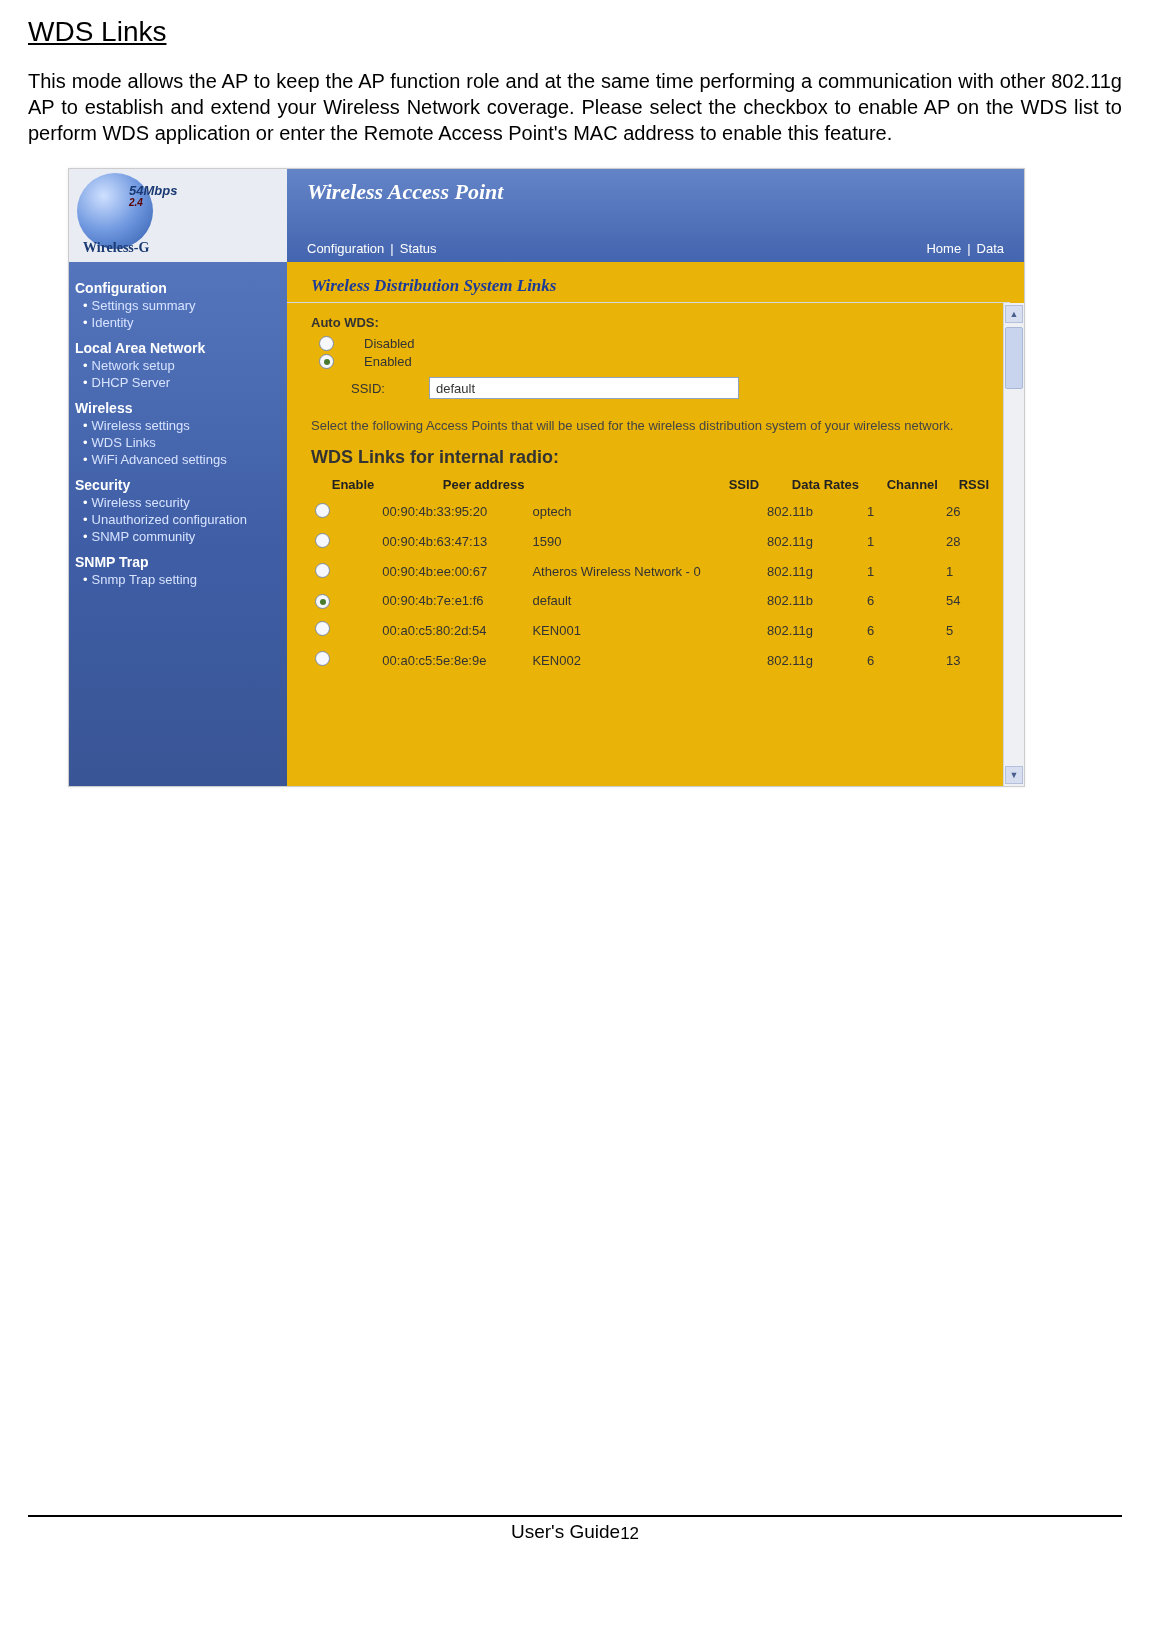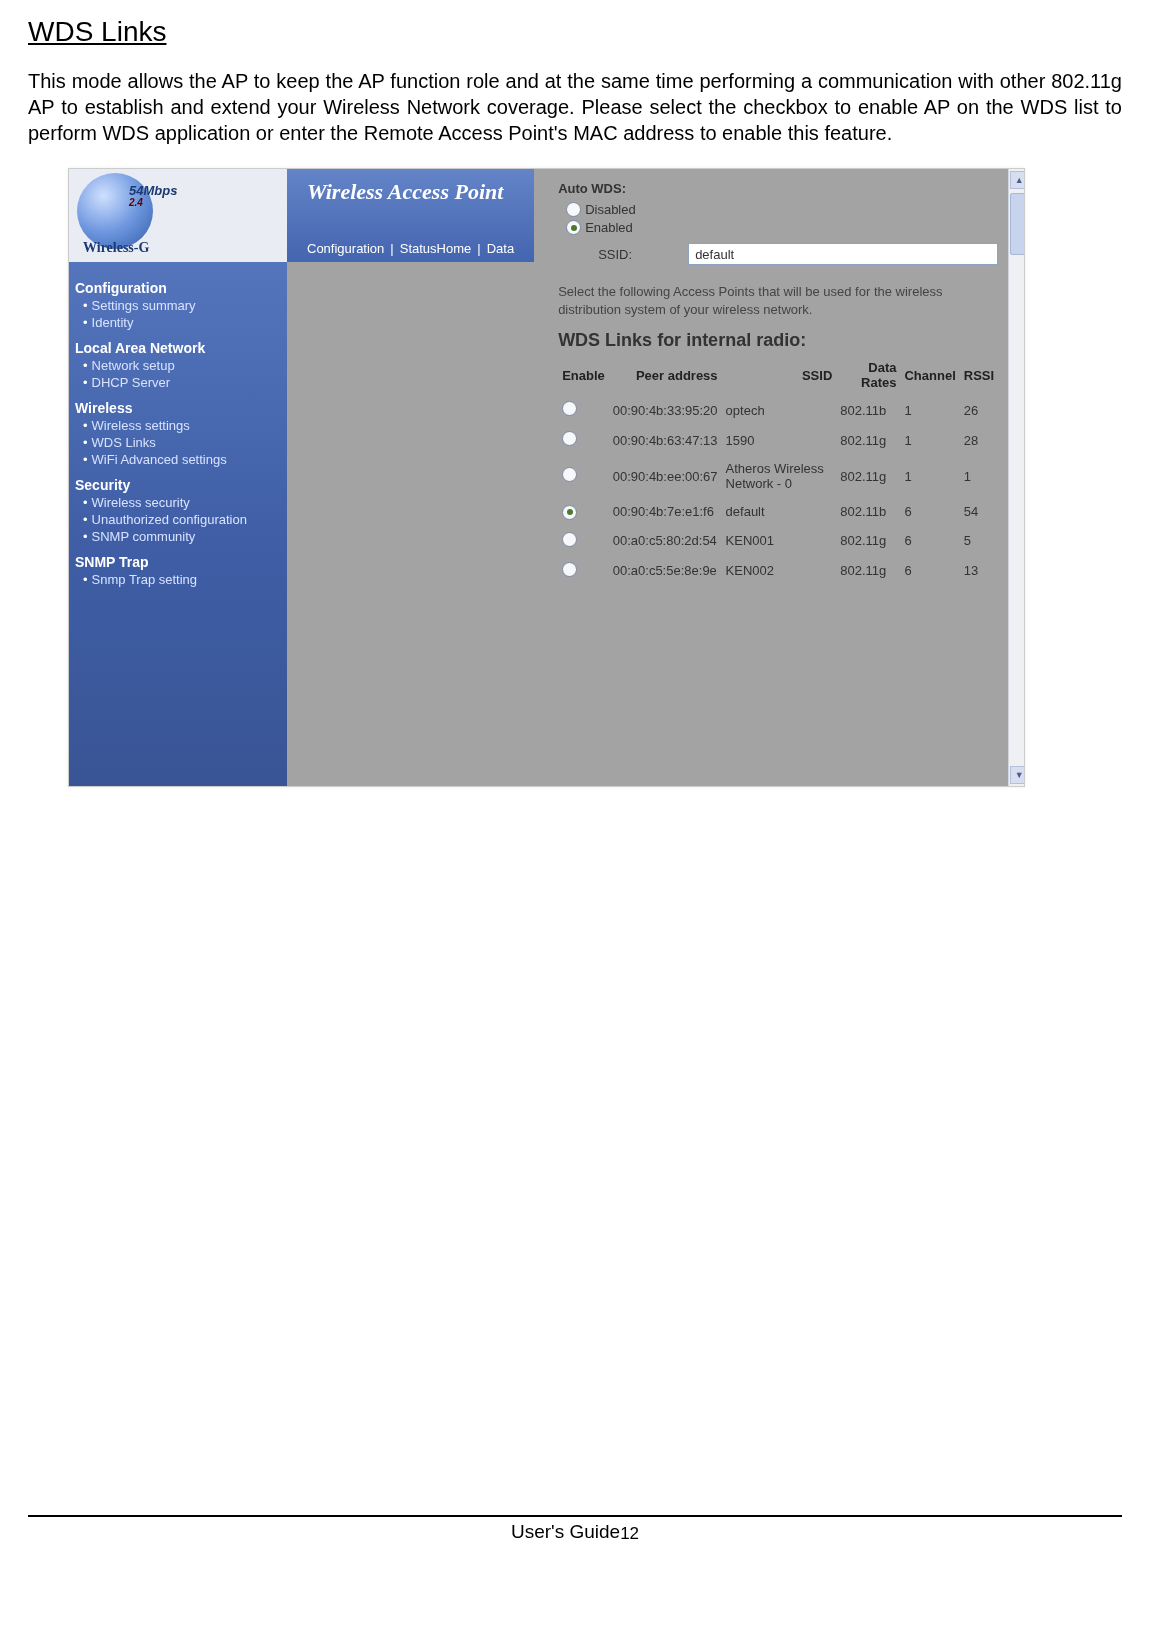--- a/index.html
+++ b/index.html
@@ -10,33 +10,33 @@
   .sidebar{width:218px;background:linear-gradient(180deg,#5b7dc4 0%,#3f5ea6 60%,#395595 100%);color:#fff;font-size:13px;flex:0 0 auto;overflow:hidden}
   .brand{background:#e9edf3;height:93px;position:relative}
   .brand .arc{position:absolute;left:8px;top:4px;width:76px;height:76px;border-radius:50%;background:radial-gradient(circle at 35% 30%,#cfe0ff 0%,#6e97df 50%,#2f5aa9 100%)}
   .brand .txt{position:absolute;left:60px;top:14px;font-style:italic;color:#1b3a73;font-weight:bold}
   .brand .txt small{font-size:10px;color:#5e0000;display:block;line-height:.9}
   .brand .wg{position:absolute;left:14px;bottom:6px;font-family:Georgia,serif;font-weight:bold;color:#1b3a73;font-size:14px}
   .side-body{padding:8px 6px}
   .grp{font-weight:bold;color:#fff;margin-top:10px;font-size:14px}
   .item{color:#d7e3ff;margin:2px 0;padding-left:8px}
   .dot{color:#fff;margin-right:4px}
-  .main{flex:1;display:flex;min-width:0;background:#a3a3a3}
+  .main{flex:1;display:flex;flex-direction:column;min-width:0;background:#eab308}
   .hdr{height:93px;background:linear-gradient(180deg,#6384c7 0%,#4465af 100%);color:#fff;display:flex;flex-direction:column;justify-content:space-between;padding:10px 20px 6px 20px;box-sizing:border-box}
   .hdr-t{font-family:Georgia,serif;font-style:italic;font-weight:bold;font-size:22px}
   .tabs{display:flex;justify-content:space-between;font-size:13px}
   .tabs .left,.tabs .right{display:flex;gap:6px}
   .section-h{color:#1b3a9a;font-family:Georgia,serif;font-style:italic;font-weight:bold;font-size:17px;padding:14px 0 6px 24px;border-bottom:1px solid #d3d9e4;margin-right:14px}
   .content-wrap{display:flex;flex:1;min-height:0}
   .content{flex:1;padding:12px 10px 0 24px;font-size:13px;color:#333;overflow:hidden}
   .lbl{font-weight:bold;font-size:13px;margin-bottom:6px}
-  .radio-row{display:flex;gap:4px;margin:3px 0 3px 8px}
+  .radio-row{display:flex;gap:30px;margin:3px 0 3px 8px}
   .radio{width:13px;height:13px;border:1px solid #7c8aa1;border-radius:50%;display:inline-flex;align-items:center;justify-content:center;background:#f6f8fb}
   .radio.chk::after{content:"";width:6px;height:6px;border-radius:50%;background:#4a7a2e}
-  .ssid-row{display:flex;align-items:center;gap:40px;margin:8px 0 18px 40px}
+  .ssid-row{display:flex;align-items:center;gap:28px;margin:8px 0 18px 40px}
   .ssid-lbl{min-width:50px}
   .tbox{width:310px;height:22px;border:1px solid #8fa2c2;background:#fff;font-size:13px;padding:0 6px;box-sizing:border-box;display:flex;align-items:center}
   .note{font-size:13px;color:#444;margin:4px 0 12px 0;line-height:1.35}
   .tbl-title{font-weight:bold;font-size:18px;margin:4px 0 4px 0}
   table.wds{width:100%;border-collapse:collapse;font-size:13px}
   table.wds th{text-align:right;font-weight:bold;padding:5px 4px;color:#222}
   table.wds td{padding:6px 4px;vertical-align:middle;color:#333}
   .scroll{width:20px;background:#eef0f4;display:flex;flex-direction:column;align-items:center;justify-content:space-between;border-left:1px solid #d0d5de}
   .sbtn{width:16px;height:16px;background:#d6def0;margin:2px;border:1px solid #b4c0db;display:flex;align-items:center;justify-content:center;font-size:9px;color:#4a5f8d}
   .thumb{width:16px;height:60px;background:#c8d4ee;border:1px solid #aab8d8;border-radius:2px;margin:2px}
@@ -92,20 +92,21 @@
             <span>Status</span>
           </div>
           <div class="right">
             <span>Home</span>
             <span>|</span>
             <span>Data</span>
           </div>
         </div>
       </div>
 
+      <div class="section-h">Wireless Distribution System Links</div>
 
       <div class="content-wrap">
         <div class="content">
           <div class="lbl">Auto WDS:</div>
 
           <div class="radio-row">
             <span class="radio" id="r0"></span>
             <span>Disabled</span>
           </div>
           <div class="radio-row">

